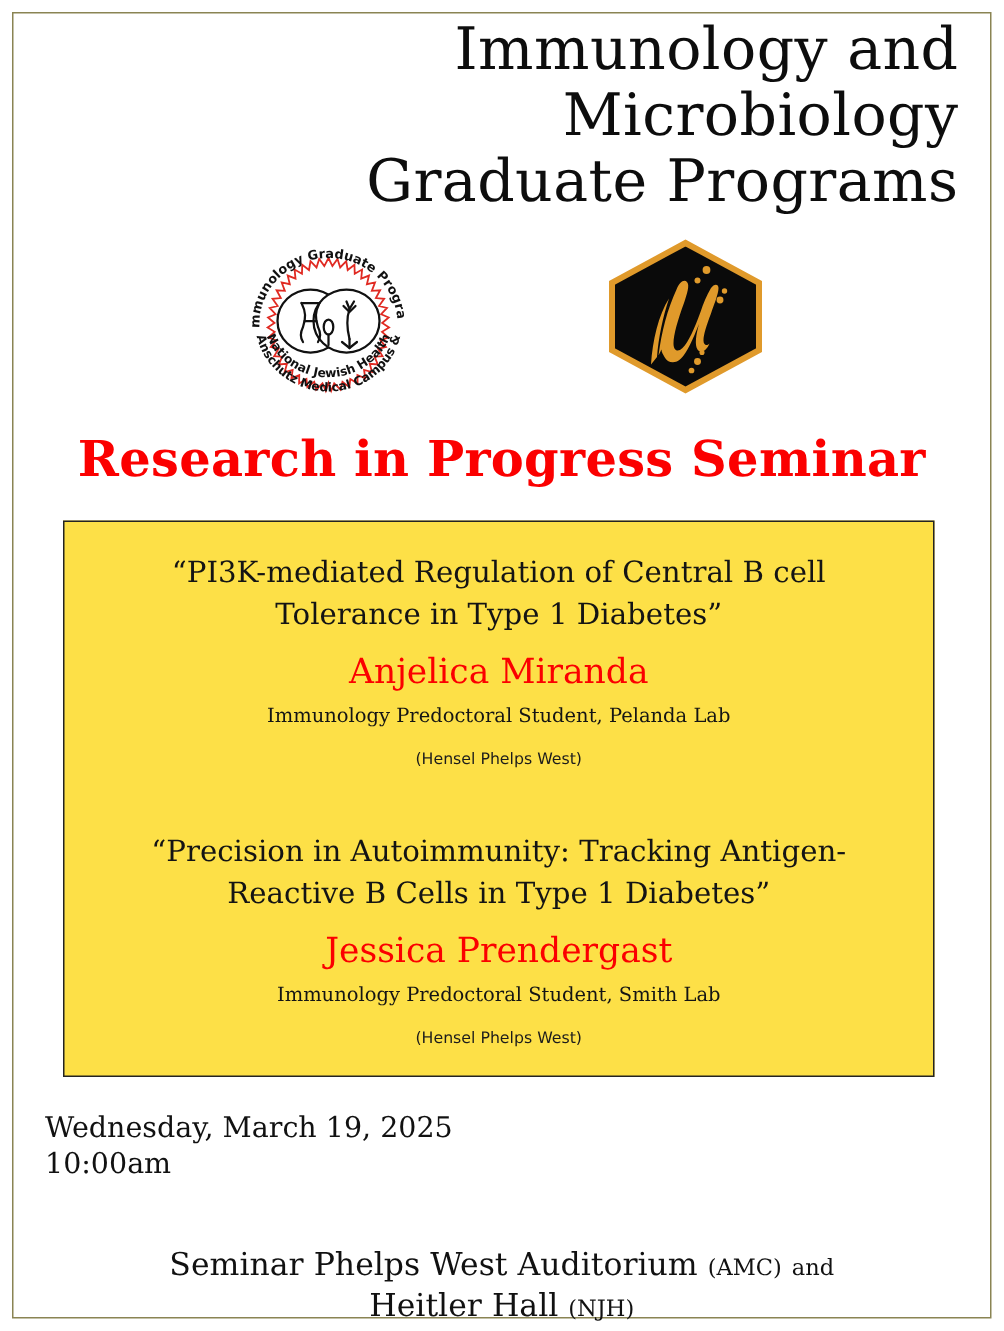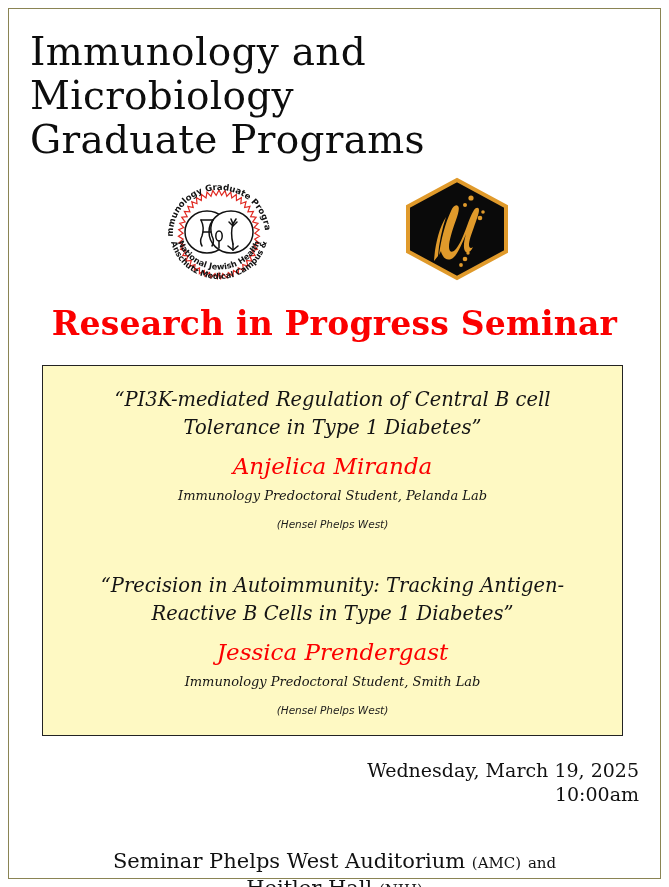--- a/index.html
+++ b/index.html
@@ -28,27 +28,27 @@
   }
   .inner {
     position: relative;
     padding: 0 30px;
     box-sizing: border-box;
     width: 669px;
   }
 
   
   .header-title {
-    text-align: left;
+    text-align: right;
     font-family: "DejaVu Serif", "Liberation Serif", serif;
     font-size: 39px;
     line-height: 1.13;
     color: #0d0d0d;
     letter-spacing: 0.3px;
-    padding-top: 30px;
+    padding-top: 12px;
     font-weight: 400;
   }
   .header-title .ln { display: block; }
   .header-title .ln2 { }
 
   
   .logos {
     display: flex;
     justify-content: center;
     align-items: center;
@@ -66,26 +66,25 @@
     font-size: 33px;
     color: #fb0000;
     margin-top: 22px;
     letter-spacing: 0.2px;
     font-weight: 700;
   }
 
   
   .talks-box {
     margin: 22px 16px 0 12px;
-    background: #fef9c3;
+    background: #fde047;
     border: 1.6px solid #232323;
     box-sizing: border-box;
     padding: 20px 22px 18px 22px;
     min-height: 368px;
-    font-style: italic;
   }
   .talk { text-align: center; }
   .talk + .talk { margin-top: 42px; }
   .talk-title {
     font-family: "DejaVu Serif", "Liberation Serif", serif;
     font-size: 19.5px;
     line-height: 1.42;
     color: #141414;
     padding: 0 6px;
   }
@@ -106,21 +105,21 @@
   .talk-room {
     font-family: "DejaVu Sans", "Liberation Sans", sans-serif;
     font-size: 10.5px;
     color: #1c1c1c;
     margin-top: 14px;
     line-height: 1.2;
   }
 
   
   .datetime {
-    text-align: right;
+    text-align: left;
     font-family: "DejaVu Serif", "Liberation Serif", serif;
     font-size: 19px;
     color: #111111;
     margin-top: 22px;
     line-height: 1.28;
   }
   .datetime .line { display: block; }
 
   
   .location {

